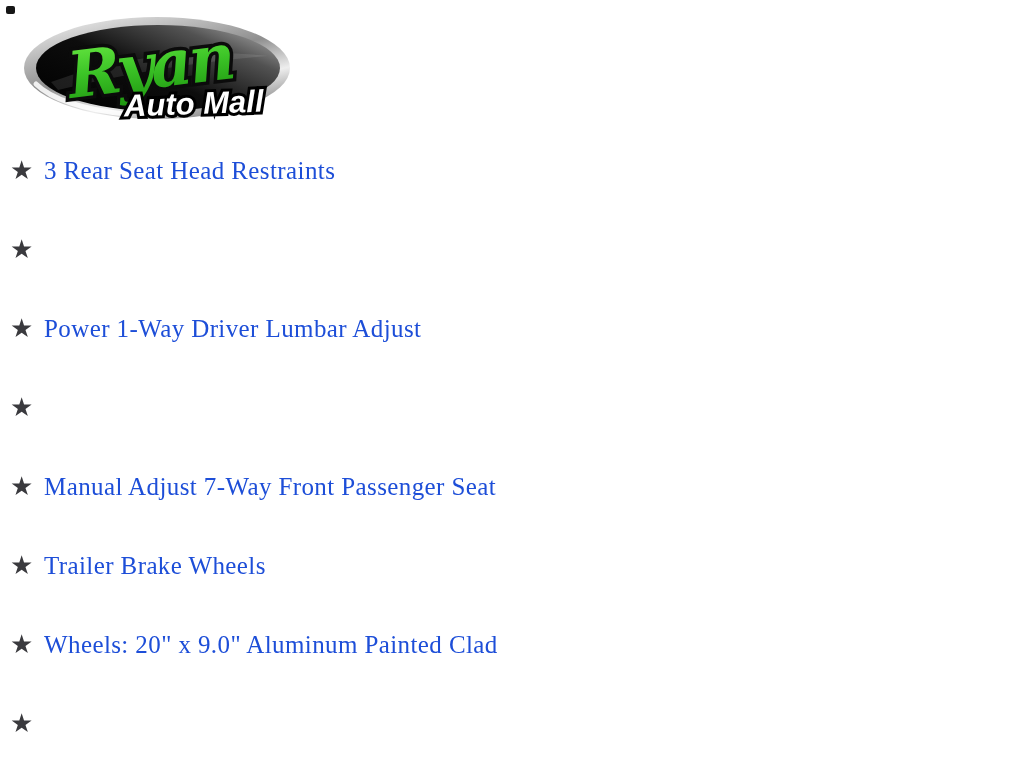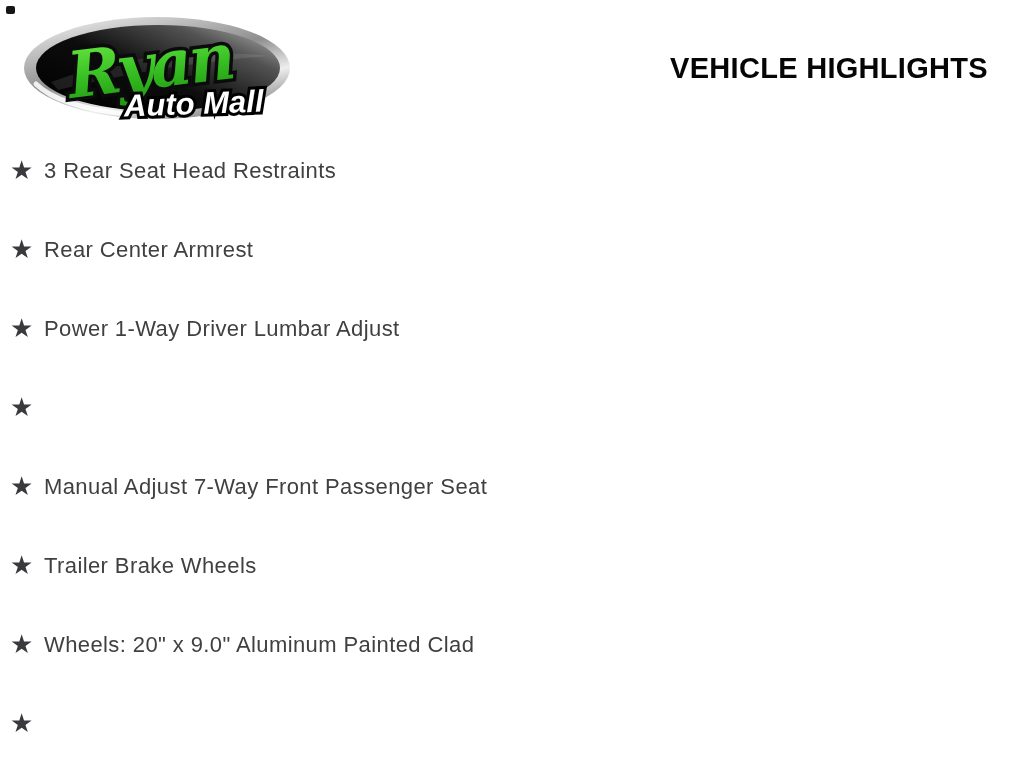--- a/index.html
+++ b/index.html
@@ -48,23 +48,24 @@
     font-size: 26px;
     line-height: 1;
     color: #3a3a3e;
     width: 24px;
     flex: 0 0 24px;
     text-align: left;
     margin-right: 10px;
     transform: translateY(-1px);
   }
   .item-text {
-    font-size: 22px;
+    font-size: 25px;
     letter-spacing: 0.4px;
-    color: #404040;
+    color: #1d4ed8;
+    font-family: Liberation Serif, serif;
   }
 </style>
 </head>
 <body>
 
 <div class="page">
 
   <div class="logo-wrap">
     <svg viewBox="0 0 300 122">
       <defs>
@@ -97,30 +98,28 @@
       <path d="M 30 80 A 128 48 0 0 0 120 110" fill="none" stroke="#ffffff" stroke-width="5" stroke-linecap="round" opacity="0.85"></path>
 
       <path d="M 45 78 Q 150 40 262 52 Q 160 60 52 86 Z" fill="#ffffff" opacity="0.10"></path>
 
       <text x="145" y="84" text-anchor="middle" font-family="DejaVu Serif, serif" font-style="italic" font-weight="bold" font-size="64" letter-spacing="-3" fill="url(#greenGrad)" stroke="#0b0b0b" stroke-width="7" paint-order="stroke" transform="rotate(-7 145 70)">Ryan</text>
 
       <text x="188" y="110" text-anchor="middle" font-family="Liberation Sans, sans-serif" font-style="italic" font-weight="bold" font-size="31" letter-spacing="0" fill="#ffffff" stroke="#000000" stroke-width="6" paint-order="stroke" transform="rotate(-2 188 108)">Auto Mall</text>
     </svg>
   </div>
 
-  <h1 class="page-title">VEHICLE HIGHLIGHTS</h1>
 
   <ul class="highlights">
     <li>
       <span class="star">★</span>
       <span class="item-text">3 Rear Seat Head Restraints</span>
     </li>
     <li>
       <span class="star">★</span>
-      <span class="item-text">Rear Center Armrest</span>
     </li>
     <li>
       <span class="star">★</span>
       <span class="item-text">Power 1-Way Driver Lumbar Adjust</span>
     </li>
     <li>
       <span class="star">★</span>
     </li>
     <li>
       <span class="star">★</span>

